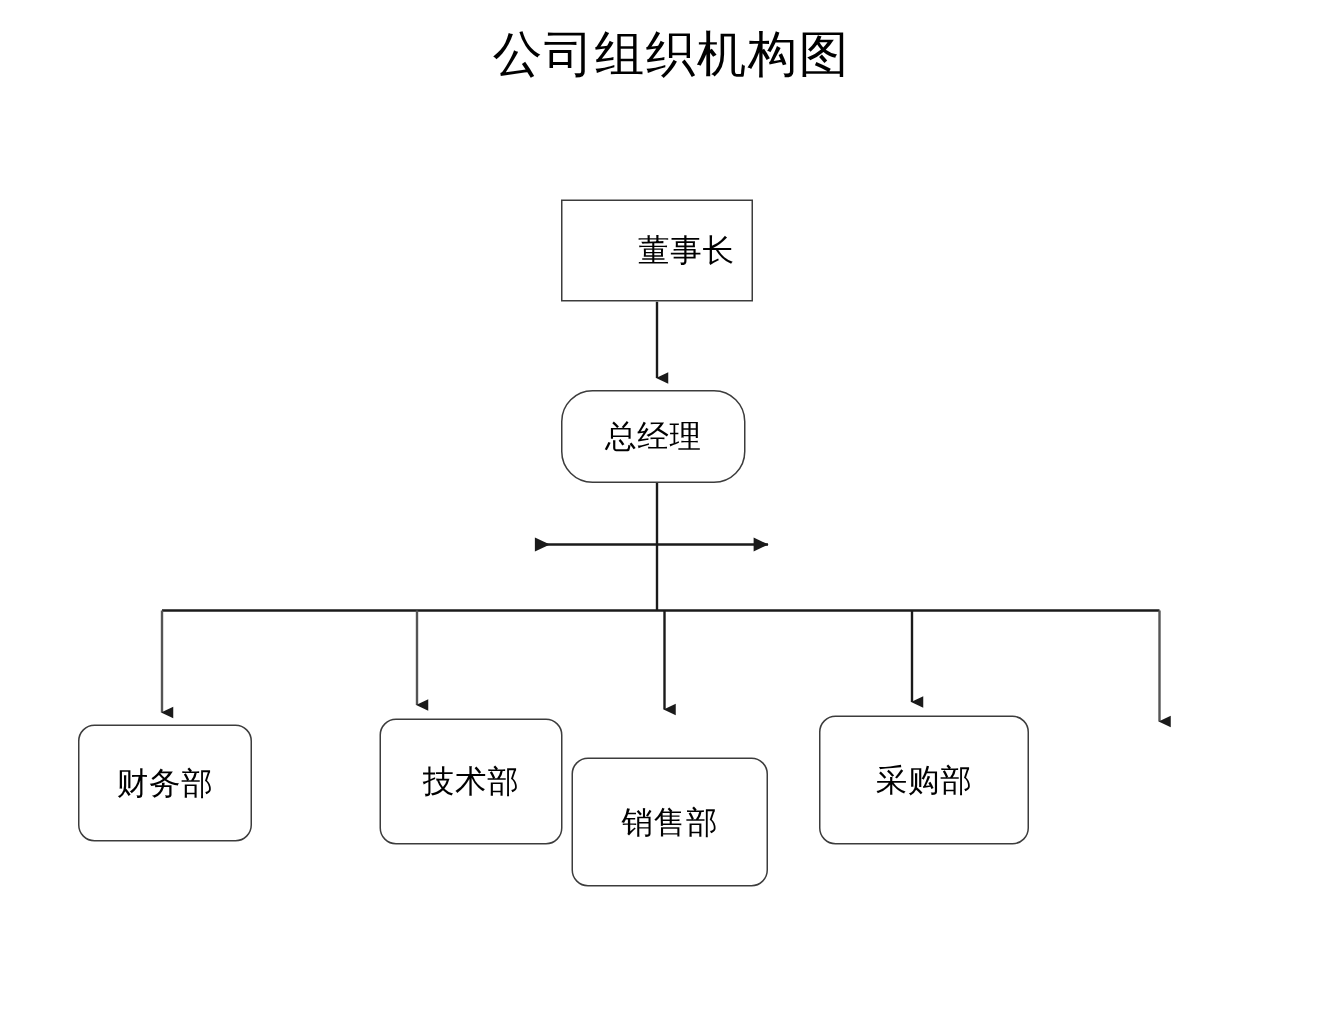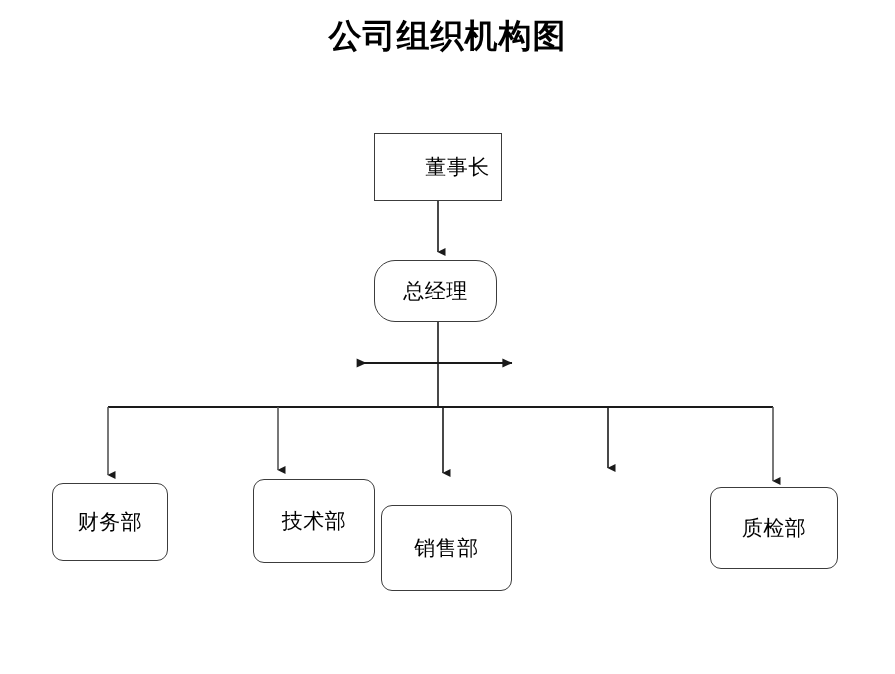--- a/index.html
+++ b/index.html
@@ -20,21 +20,21 @@
   #chart-title {
     position: absolute;
     left: 0;
     top: 14px;
     width: 895px;
     text-align: center;
     font-size: 33px;
     line-height: 44px;
     color: #000000;
     letter-spacing: 1px;
-    font-weight: 700;
+    font-weight: 400;
   }
   .node {
     position: absolute;
     box-sizing: border-box;
     background: #ffffff;
     border: 1.3px solid #3c3c3c;
     display: flex;
     align-items: center;
     justify-content: center;
     color: #000000;
@@ -106,18 +106,18 @@
   </div>
 
   <div class="node round" style="left:226px; top:479px; width:122px; height:84px;margin-left:27px;">
     <span class="node-label">技术部</span>
   </div>
 
   <div class="node round" style="left:381px; top:505px; width:131px; height:86px;">
     <span class="node-label">销售部</span>
   </div>
 
+  <div class="node round" style="left:546px; top:477px; width:140px; height:86px;">
+    <span class="node-label">采购部</span>
+  </div>
 
-  <div class="node round" style="left:710px; top:487px; width:128px; height:82px;">
-    <span class="node-label">质检部</span>
-  </div>
 
 </div>
 
 </body></html>

